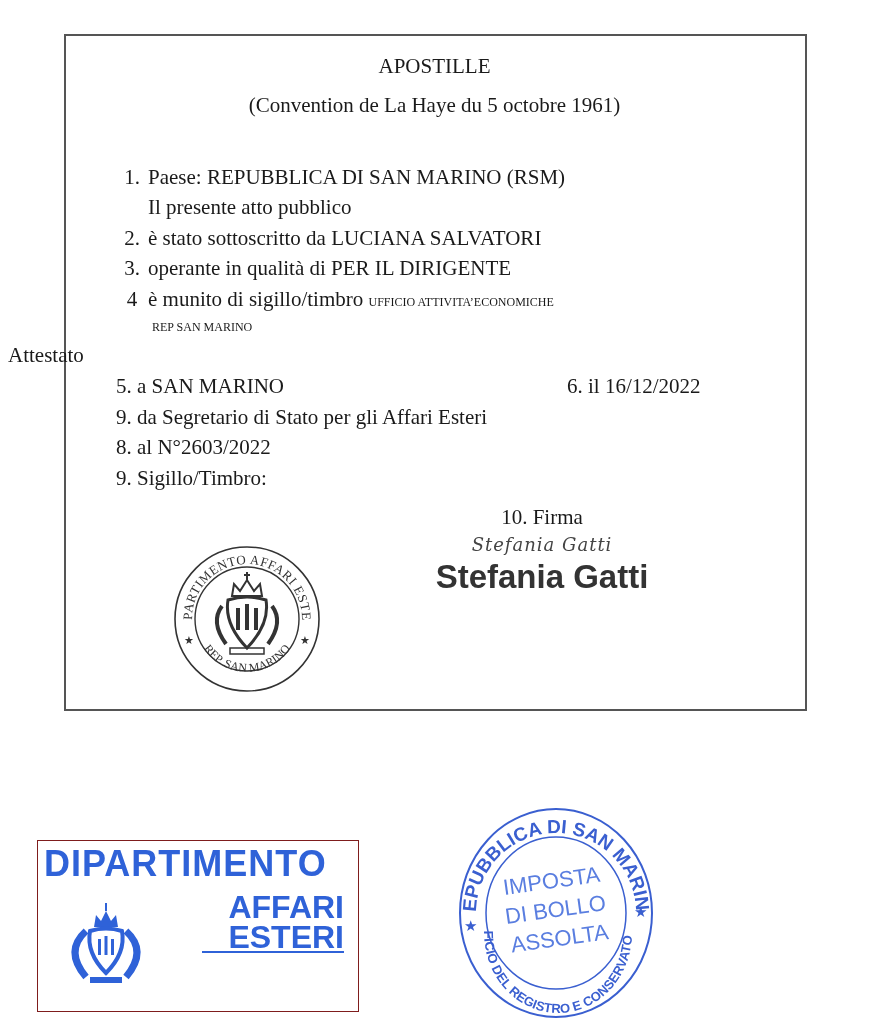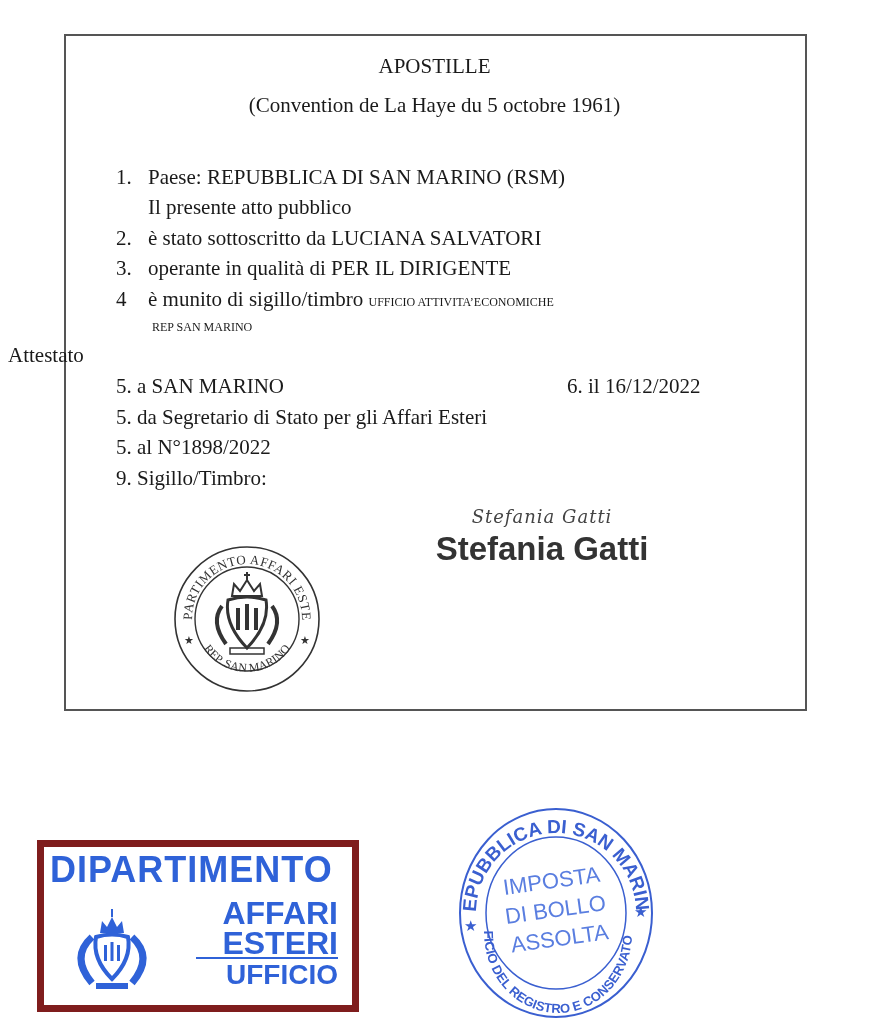--- a/index.html
+++ b/index.html
@@ -3,33 +3,33 @@
 <meta charset="utf-8">
 <style>
   html, body { margin: 0; padding: 0; background: #ffffff; }
   body { width: 869px; height: 1029px; position: relative; overflow: hidden;
          font-family: "Liberation Serif", serif; color: #1a1a1a; }
   .apostille-box { position: absolute; left: 64px; top: 34px; width: 743px; height: 677px;
                    border: 2px solid #555555; box-sizing: border-box; }
   .title { position: absolute; left: 0; width: 100%; text-align: center; font-size: 21px; }
   .title-main { top: 54px; }
   .title-sub { top: 81px; margin-top: 12px; }
-  .line { position: absolute; font-size: 21px; white-space: nowrap; }
+  .line { position: absolute; font-size: 21px; white-space: nowrap; text-align: center; }
   .num { display: inline-block; width: 32px; }
   .small { font-size: 12px; }
   .center { position: absolute; left: 8px; width: 100%; text-align: left; font-size: 21px; font-family: Liberation Serif, serif; }
   .seal { position: absolute; left: 172px; top: 544px; width: 150px; height: 150px; }
   .firma { position: absolute; left: 392px; top: 503px; width: 300px; text-align: center; font-size: 21px; }
   .firma div { line-height: 28px; }
   .handwriting { font-family: "DejaVu Serif", serif; font-style: italic; font-size: 18px; color: #444;
                  letter-spacing: 1px; }
   .printed-sig { font-family: "Liberation Sans", sans-serif; font-weight: bold; font-size: 33px; color: #333;
                  margin-top: 4px; }
   .blue-stamp { position: absolute; left: 37px; top: 840px; width: 322px; height: 172px;
-                border: 7px solid #7f1d1d; box-sizing: border-box; color: #2f62d8;
+                border: 1px solid #7f1d1d; box-sizing: border-box; color: #2f62d8;
                 font-family: "Liberation Sans", sans-serif; font-weight: bold; }
   .bs-top { position: absolute; left: 6px; top: 2px; font-size: 36px; letter-spacing: 1px; }
   .bs-r { position: absolute; right: 14px; font-size: 32px; text-align: right; }
   .bs-affari { top: 48px; }
   .bs-esteri { top: 78px; }
   .bs-rule { position: absolute; right: 14px; top: 110px; width: 142px; border-top: 2px solid #2f62d8; }
   .bs-ufficio { top: 112px; font-size: 28px; }
   .bs-bottom { position: absolute; left: 6px; bottom: 2px; font-size: 30px; letter-spacing: 0.5px; }
   .bs-emblem { position: absolute; left: 18px; top: 60px; width: 100px; height: 90px; }
   .round-stamp { position: absolute; left: 454px; top: 793px; width: 200px; height: 230px; }
@@ -56,22 +56,22 @@
 </div>
 <div class="line" style="left:116px; top:287px;">
   <span class="num">4</span><span>è munito di sigillo/timbro </span><span class="small">UFFICIO ATTIVITA’ECONOMICHE</span>
 </div>
 <div class="line small" style="left:152px; top:320px;">REP SAN MARINO</div>
 
 <div class="center" style="top:343px;">Attestato</div>
 
 <div class="line" style="left:116px; top:374px;">5. a SAN MARINO</div>
 <div class="line" style="left:567px; top:374px;">6. il 16/12/2022</div>
-<div class="line" style="left:116px; top:405px;">5. da Segretario di Stato per gli Affari Esteri</div>
-<div class="line" style="left:116px; top:435px;">5. al N°1898/2022</div>
+<div class="line" style="left:116px; top:405px;">9. da Segretario di Stato per gli Affari Esteri</div>
+<div class="line" style="left:116px; top:435px;">8. al N°2603/2022</div>
 <div class="line" style="left:116px; top:466px;">9. Sigillo/Timbro:</div>
 
 <svg class="seal" viewBox="0 0 150 150">
   <defs>
     <path id="sealTop" d="M 20 75 A 55 55 0 0 1 130 75"></path>
     <path id="sealBot" d="M 28 98 A 52 52 0 0 0 122 98"></path>
   </defs>
   <circle cx="75" cy="75" r="72" fill="none" stroke="#333" stroke-width="1.6"></circle>
   <circle cx="75" cy="75" r="52" fill="none" stroke="#333" stroke-width="1.4"></circle>
   <text font-family="Liberation Serif, serif" font-size="13" fill="#333" letter-spacing="0.5">
@@ -91,41 +91,41 @@
   <rect x="64" y="64" width="4" height="22" fill="#333"></rect>
   <rect x="73" y="60" width="4" height="26" fill="#333"></rect>
   <rect x="82" y="64" width="4" height="22" fill="#333"></rect>
 
   <path d="M50 62 Q38 78 54 100" fill="none" stroke="#333" stroke-width="4"></path>
   <path d="M100 62 Q112 78 96 100" fill="none" stroke="#333" stroke-width="4"></path>
   <rect x="58" y="104" width="34" height="6" fill="none" stroke="#333" stroke-width="1.5"></rect>
 </svg>
 
 <div class="firma">
+  <div>10. Firma</div>
   <div class="handwriting">Stefania Gatti</div>
   <div class="printed-sig">Stefania Gatti</div>
 </div>
 
 <div class="blue-stamp">
   <div class="bs-top">DIPARTIMENTO</div>
   <svg class="bs-emblem" viewBox="0 0 100 90">
     <path d="M38 26 L40 14 L45 20 L50 10 L55 20 L60 14 L62 26 Z" fill="#2f62d8"></path>
     <line x1="50" y1="2" x2="50" y2="10" stroke="#2f62d8" stroke-width="2"></line>
     <path d="M34 30 Q50 25 66 30 Q70 52 50 72 Q30 52 34 30 Z" fill="none" stroke="#2f62d8" stroke-width="4"></path>
     <rect x="42" y="38" width="3" height="16" fill="#2f62d8"></rect>
     <rect x="48.5" y="35" width="3" height="19" fill="#2f62d8"></rect>
     <rect x="55" y="38" width="3" height="16" fill="#2f62d8"></rect>
     <path d="M30 30 Q8 50 30 76" fill="none" stroke="#2f62d8" stroke-width="7"></path>
     <path d="M70 30 Q92 50 70 76" fill="none" stroke="#2f62d8" stroke-width="7"></path>
     <rect x="34" y="76" width="32" height="6" fill="#2f62d8"></rect>
   </svg>
   <div class="bs-r bs-affari">AFFARI</div>
   <div class="bs-r bs-esteri">ESTERI</div>
   <div class="bs-rule"></div>
-  <div class="bs-r bs-ufficio">UFFICIO</div>
 </div>
 
 <svg class="round-stamp" viewBox="0 0 200 230">
   <defs>
     <path id="rsTop" d="M 22 120 A 80 80 0 0 1 182 120"></path>
     <path id="rsBot" d="M 30 140 A 74 80 0 0 0 178 140"></path>
   </defs>
   <ellipse cx="102" cy="120" rx="96" ry="104" fill="none" stroke="#3a5fd0" stroke-width="2"></ellipse>
   <ellipse cx="102" cy="120" rx="70" ry="76" fill="none" stroke="#3a5fd0" stroke-width="1.5"></ellipse>
   <text font-family="Liberation Sans, sans-serif" font-weight="bold" font-size="19" fill="#3a5fd0">

